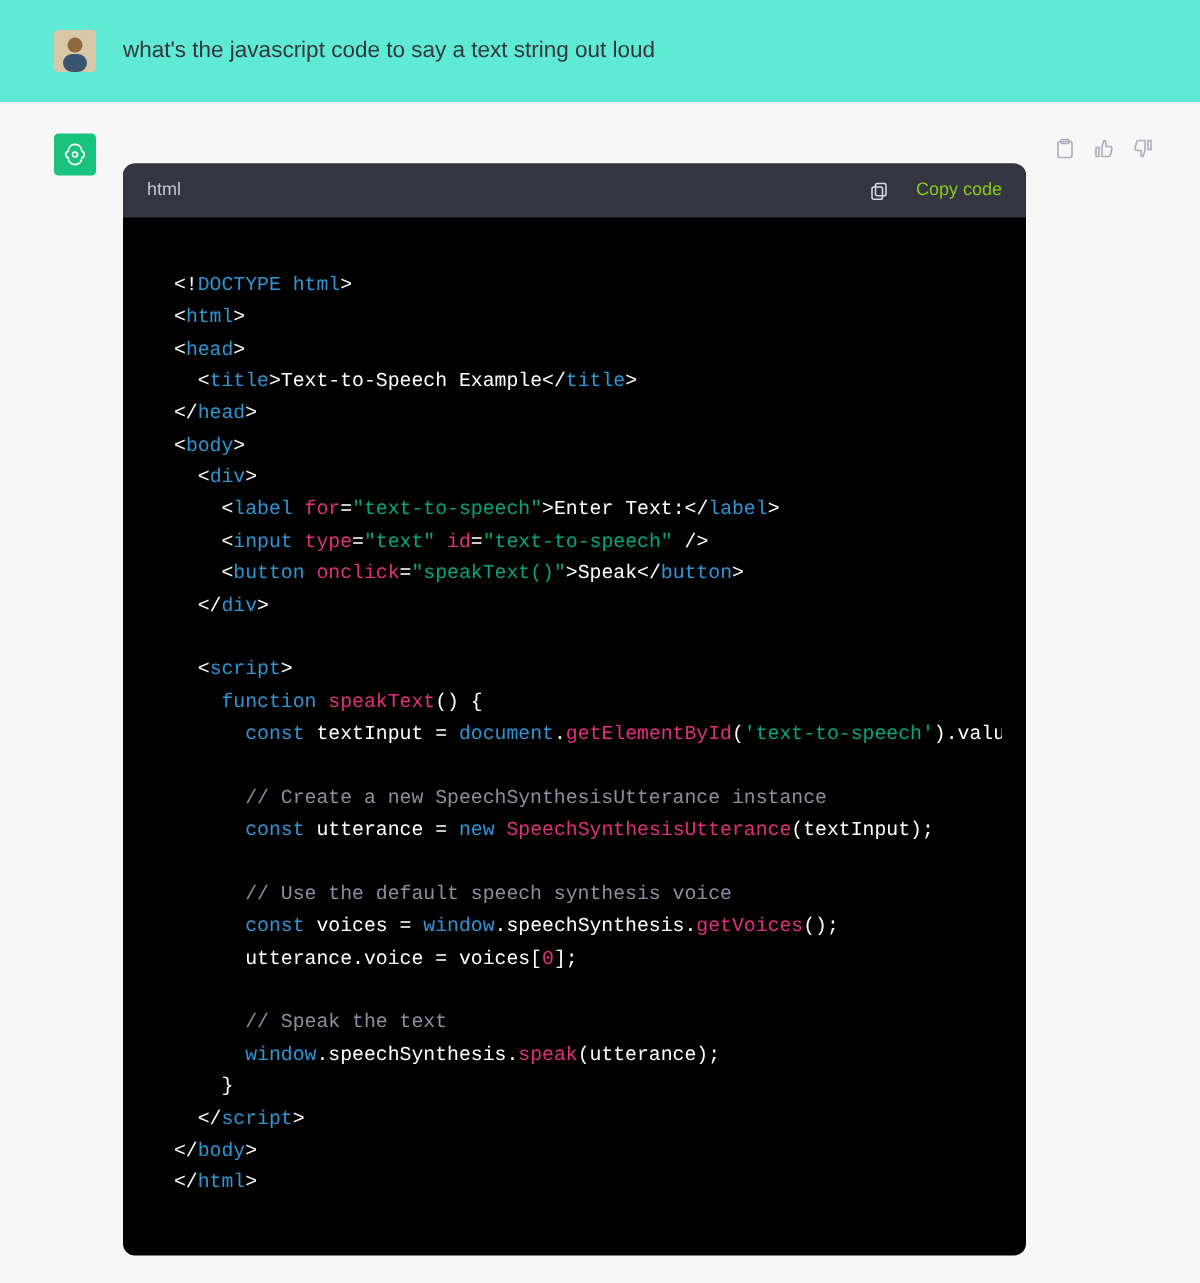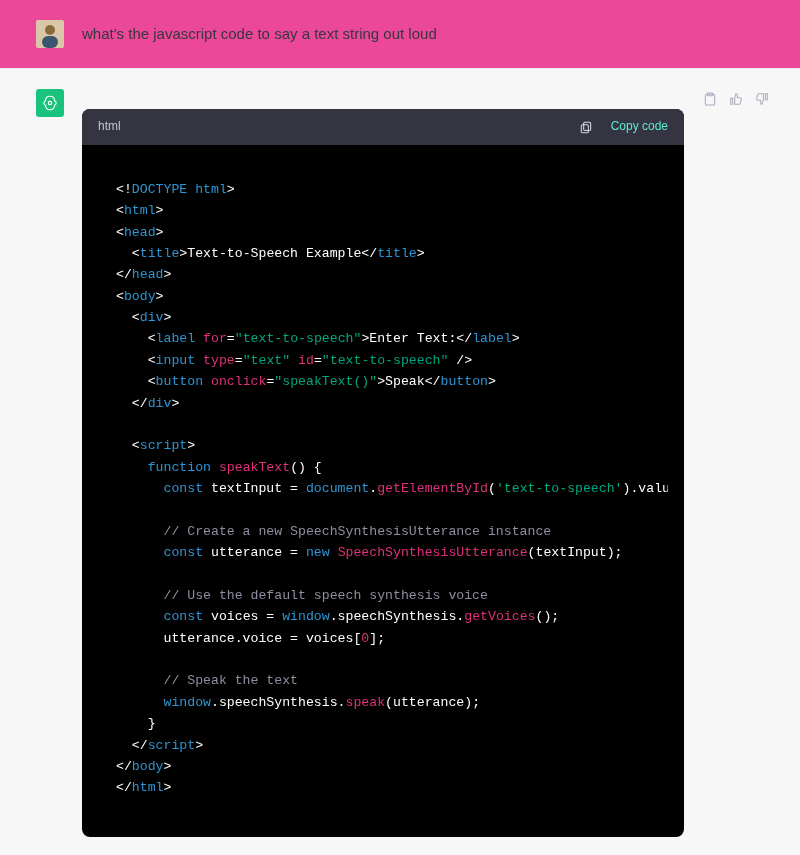--- a/index.html
+++ b/index.html
@@ -9,21 +9,21 @@
     background: #f7f7f8;
     font-family: -apple-system, BlinkMacSystemFont, "Segoe UI", Helvetica, Arial, sans-serif;
     font-size: 15px;
     color: #353740;
   }
   .msg-row {
     display: flex;
     gap: 18px;
     padding: 20px 30px 20px 36px;
   }
-  .msg-user { background: #ec4899; border-bottom: 1px solid #ececf1; }
+  .msg-user { background: #5eead4; border-bottom: 1px solid #ececf1; }
   .msg-asst { background: #f7f7f8; }
   .avatar {
     width: 28px; height: 28px; border-radius: 3px; flex-shrink: 0;
     background: #cfd2d6;
     display:flex; align-items:center; justify-content:center;
     overflow:hidden;
   }
   .avatar.asst { background:#19c37d; }
   .avatar svg { width:18px; height:18px; }
   .avatar.user svg { width:28px; height:28px; }
@@ -40,21 +40,21 @@
   .codeheader {
     display:flex;
     justify-content:space-between;
     align-items:center;
     background:#343541;
     color:#d9d9e3;
     font-size:12px;
     padding:8px 16px;
   }
   .codeheader .lang { color:#c5c5d2; }
-  .copybtn { display:flex; align-items:center; gap:18px; cursor:pointer; color:#5eead4; }
+  .copybtn { display:flex; align-items:center; gap:18px; cursor:pointer; color:#84cc16; }
   .copybtn svg { width:14px; height:14px; stroke:#d9d9e3; fill:none; stroke-width:1.8; }
   pre.code {
     margin:16px;
     padding:18px 18px 22px 18px;
     font-family: "SFMono-Regular", Consolas, "Liberation Mono", Menlo, monospace;
     font-size:13.2px;
     line-height:1.62;
     color:#ffffff;
     white-space:pre;
     overflow-x:auto;

